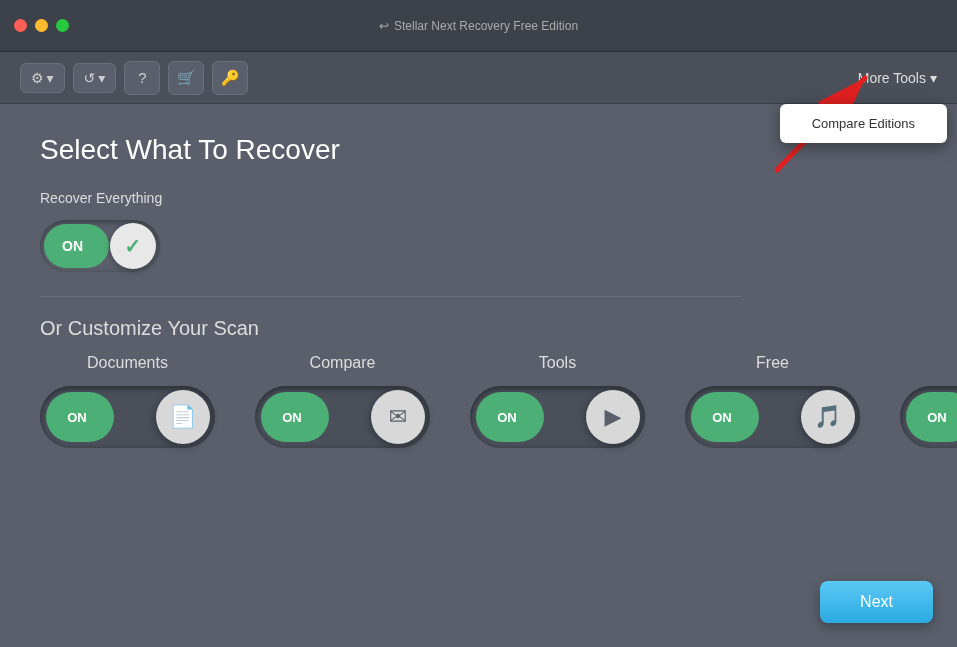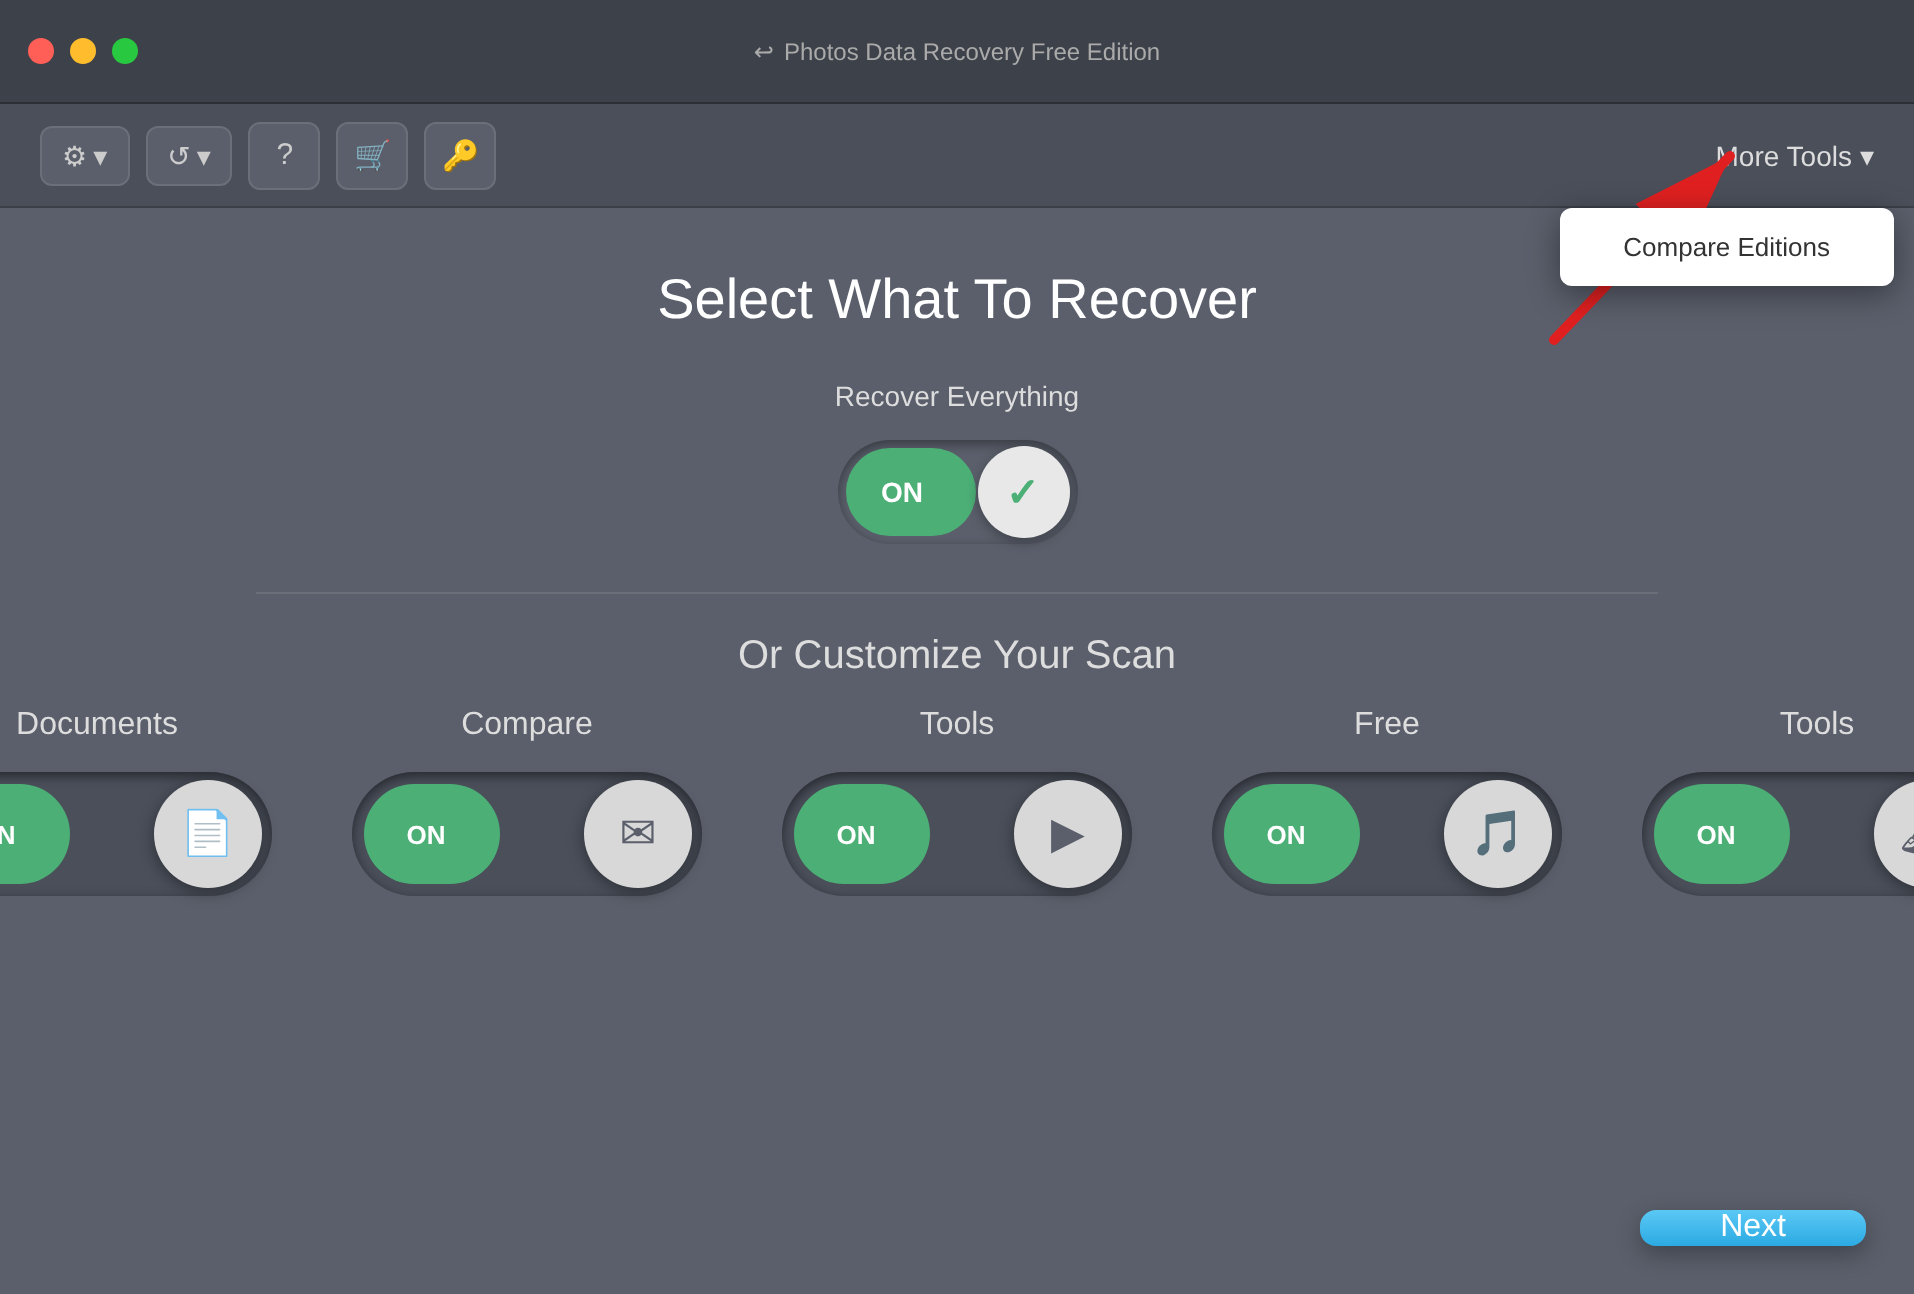--- a/index.html
+++ b/index.html
@@ -129,21 +129,21 @@
       color: #333;
       cursor: pointer;
       white-space: nowrap;
     }
 
     
     .main-content {
       padding: 30px 40px 20px;
       display: flex;
       flex-direction: column;
-      align-items: center;
+      align-items: flex-start;
     }
 
     .page-title {
       font-size: 28px;
       color: #fff;
       font-weight: 500;
       margin-bottom: 24px;
     }
 
     .recover-everything-label {
@@ -288,21 +288,21 @@
     }
 
     
     .next-btn {
       position: absolute;
       bottom: 24px;
       right: 24px;
       background: linear-gradient(180deg, #5bc8f5 0%, #2baae2 100%);
       border: none;
       border-radius: 8px;
-      padding: 0 40px;
+      padding: 12px 40px;
       color: #fff;
       font-size: 16px;
       font-weight: 500;
       cursor: pointer;
       box-shadow: 0 4px 12px rgba(0,0,0,0.3);
       margin-top: 16px;
     }
 
     
     .red-arrow {
@@ -321,21 +321,21 @@
 <body>
 
 <div class="title-bar">
   <div class="traffic-lights">
     <div class="traffic-light close"></div>
     <div class="traffic-light minimize"></div>
     <div class="traffic-light maximize"></div>
   </div>
   <div class="title-bar-title">
     <span>↩</span>
-    <span>Photos Data Recovery Free Edition</span>
+    <span>Stellar Next Recovery Free Edition</span>
   </div>
 </div>
 
 <div class="toolbar">
   <div class="toolbar-left">
     <button class="toolbar-btn">
       <span>⚙</span>
       <span>▾</span>
     </button>
     <button class="toolbar-btn">

